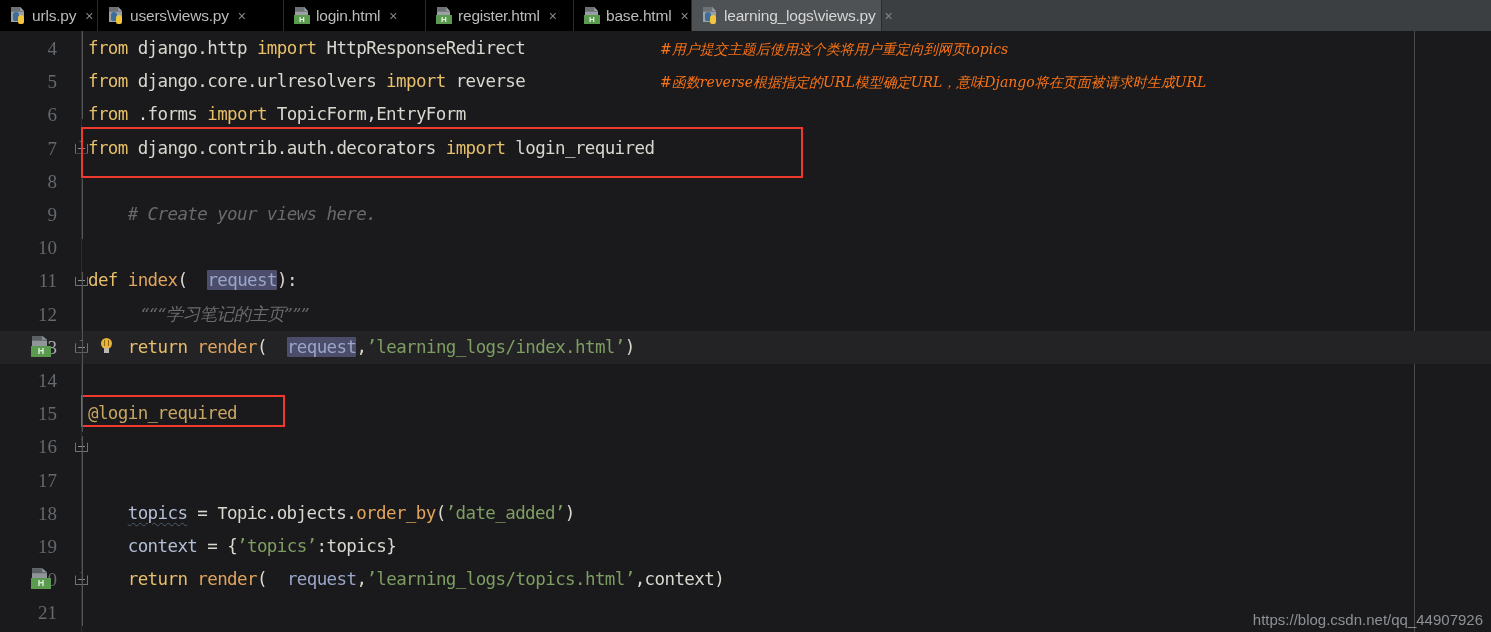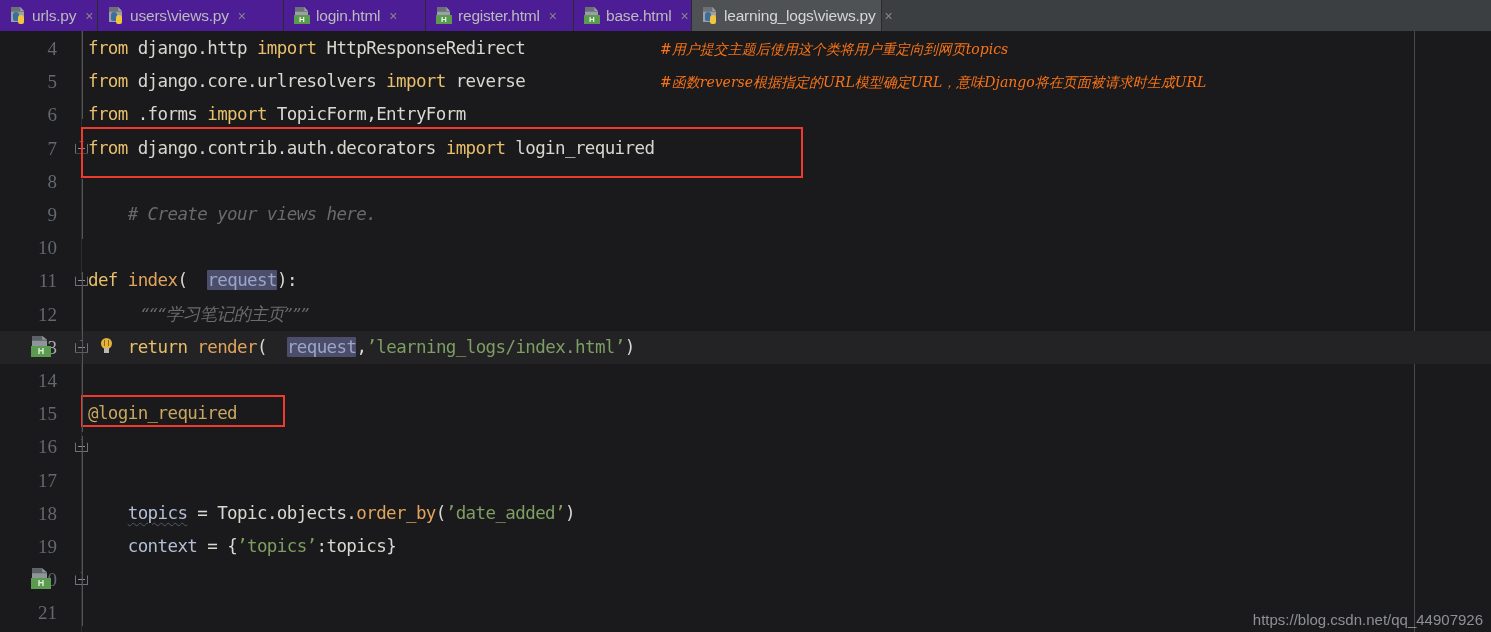--- a/index.html
+++ b/index.html
@@ -21,21 +21,21 @@
     display: flex;
     align-items: stretch;
     box-sizing: border-box;
   }
   .tab {
     display: flex;
     align-items: center;
     padding: 0 8px 0 10px;
     gap: 6px;
     border-right: 1px solid #2b2b2b;
-    background: #4c1d95;
+    background: #000000;
     cursor: pointer;
     white-space: nowrap;
     box-sizing: border-box;
   }
   .tab.active { background: #4e5254; }
   .tab-label {
     font-size: 15.5px;
     color: #bbbbbb;
     letter-spacing: -0.2px;
   }
@@ -143,21 +143,21 @@
     font-size: 17.5px;
     white-space: pre;
     letter-spacing: -0.6px;
   }
 
   
   .kw   { color: #e8bf6a; }          
   .plain{ color: #d8d8d0; }
   .str  { color: #7f9e62; }          
   .fn   { color: #e2a45c; }          
-  .cls  { color: #d8d8d0; }
+  .cls  { color: #d8d8d0; font-family: Liberation Mono, monospace; }
   .var  { color: #9aa6c9; margin-left: 20px; }          
   .local{ color: #b3bed6; }          
   .deco { color: #c9a760; }
   .punct{ color: #d8d8d0; }
   .cmt  {
     color: #6a6a6a;
     font-style: italic;
   }
   .hl   { background: #4c4d6b; border-radius: 1px; }
   .squig {
@@ -409,20 +409,21 @@
       <div class="row" style="top: 465.8px;">
         <div class="lineno">18</div>
         <div class="code"><span class="plain">    </span><span class="local squig">topics</span><span class="punct"> = </span><span class="cls">Topic</span><span class="plain">.objects.</span><span class="fn">order_by</span><span class="punct">(</span><span class="str">’date_added’</span><span class="punct">)</span></div>
       </div>
       <div class="row" style="top: 499px;">
         <div class="lineno">19</div>
         <div class="code"><span class="plain">    </span><span class="local">context</span><span class="punct"> = </span><span class="punct">{</span><span class="str">’topics’</span><span class="plain">:topics</span><span class="punct">}</span></div>
       </div>
       <div class="row" style="top: 532.2px;">
         <div class="lineno">20</div>
+        <div class="code"><span class="plain">    </span><span class="kw">return</span><span class="plain"> </span><span class="fn">render</span><span class="punct">(</span><span class="var">request</span><span class="punct">,</span><span class="str">’learning_logs/topics.html’</span><span class="plain">,context</span><span class="punct">)</span></div>
       </div>
       <div class="row" style="top: 565.4px;">
         <div class="lineno">21</div>
         <div class="code"></div>
       </div>
     </div>
   <div id="sidecmts">
       <div class="sidecmt" style="left: 660px; top: 2px;">#用户提交主题后使用这个类将用户重定向到网页topics</div>
       <div class="sidecmt" style="left: 660px; top: 35px;">#函数reverse根据指定的URL模型确定URL，意味Django将在页面被请求时生成URL</div>
     </div>

